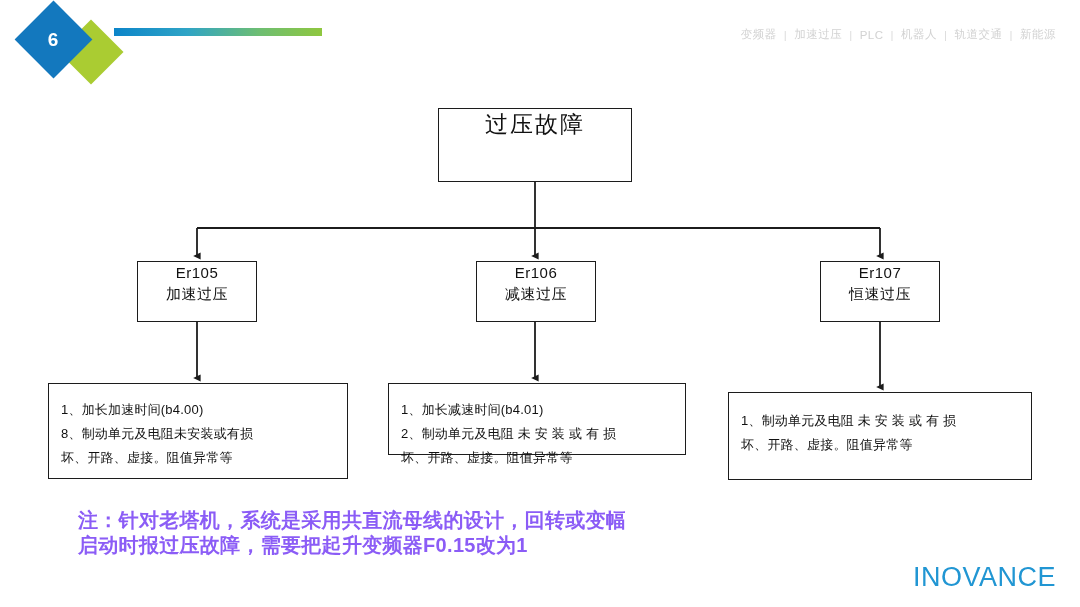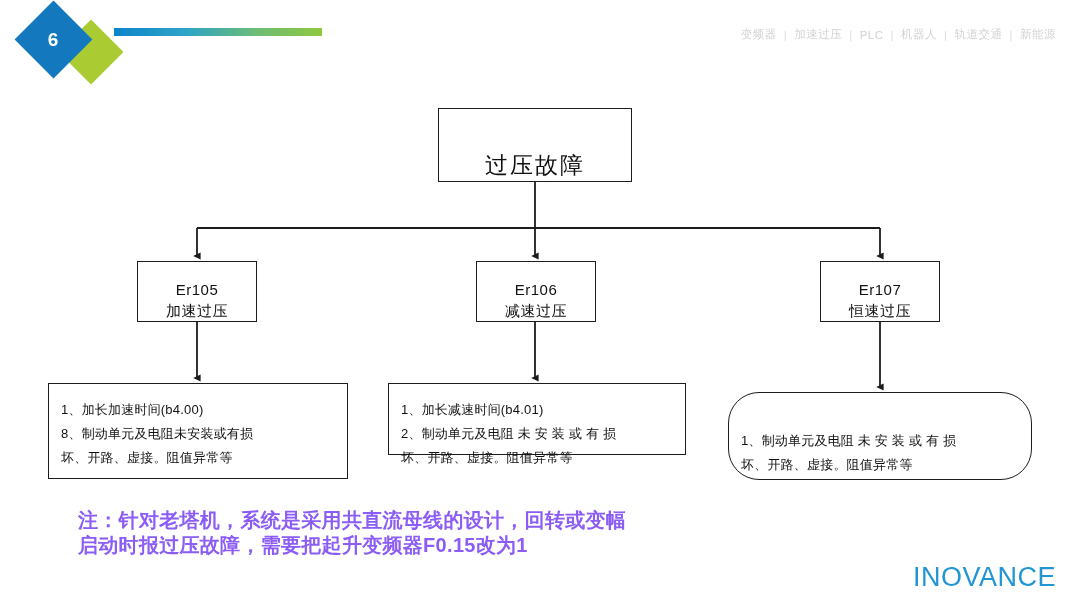--- a/index.html
+++ b/index.html
@@ -101,21 +101,21 @@
 
   
   .node {
     position: absolute;
     border: 1.6px solid #1c1c1c;
     background: #ffffff;
     box-sizing: border-box;
     display: flex;
     flex-direction: column;
     align-items: center;
-    justify-content: flex-end;
+    justify-content: flex-start;
     color: #111111;
   }
   .node-root {
     left: 438px;
     top: 108px;
     width: 194px;
     height: 74px;
     font-size: 23px;
     letter-spacing: 2px;
   }
@@ -136,21 +136,21 @@
     background: #ffffff;
     box-sizing: border-box;
     font-size: 13px;
     line-height: 24px;
     color: #111111;
     padding: 14px 12px 10px 12px;
     letter-spacing: 0.2px;
   }
   .det-1 { left: 48px; top: 383px; width: 300px; height: 96px; }
   .det-2 { left: 388px; top: 383px; width: 298px; height: 72px; }
-  .det-3 { left: 728px; top: 392px; width: 304px; height: 88px; padding-top: 36px; border-radius: 31px; }
+  .det-3 { left: 728px; top: 392px; width: 304px; height: 88px; padding-top: 16px; }
 
   .det-line { white-space: nowrap; }
 
   
   .connectors {
     position: absolute;
     left: 0;
     top: 0;
     width: 1080px;
     height: 607px;

